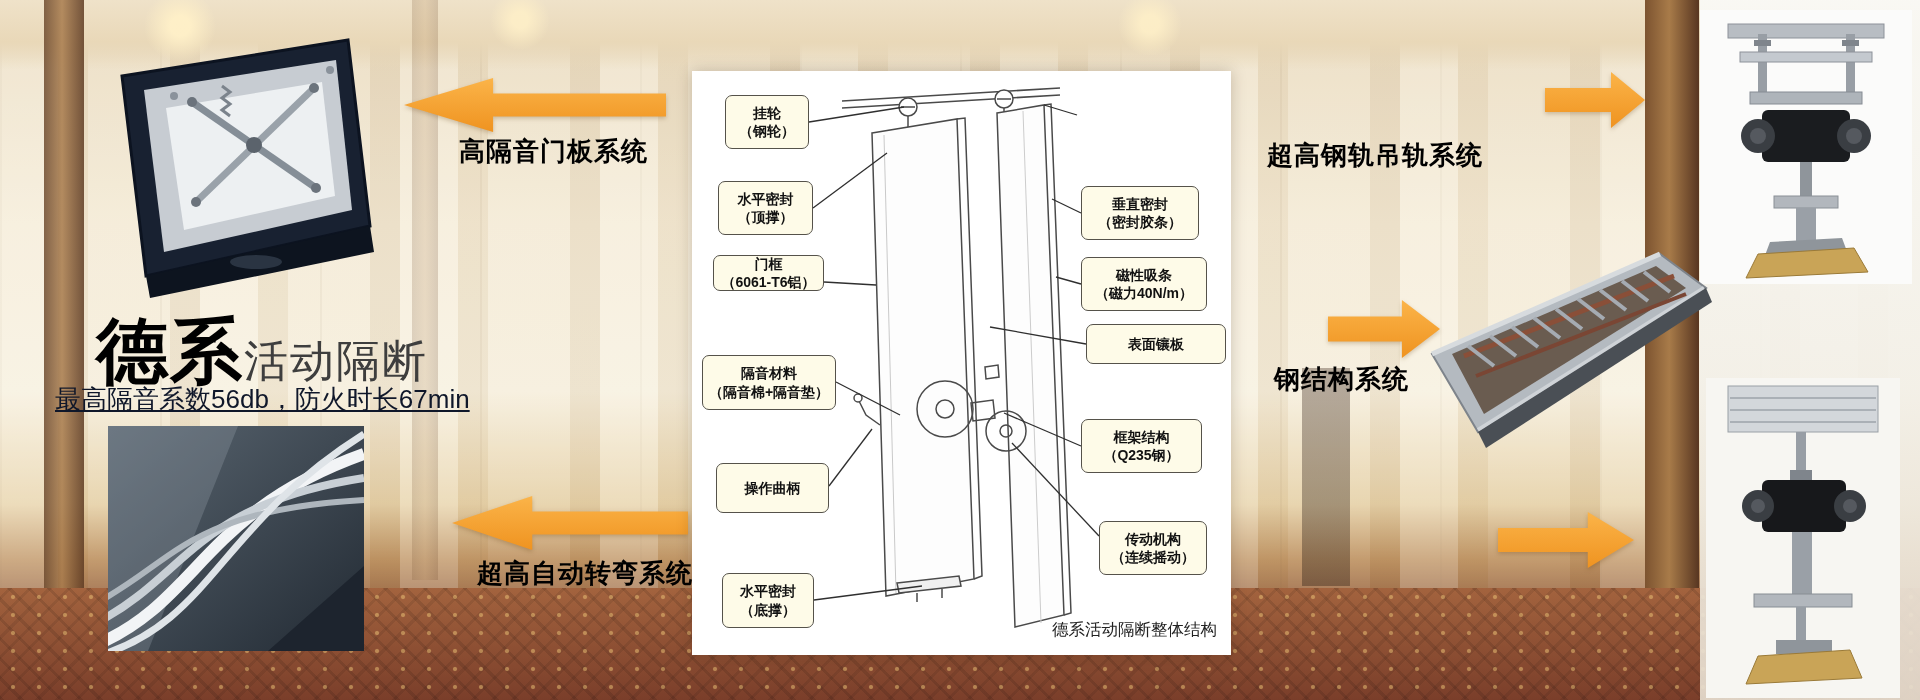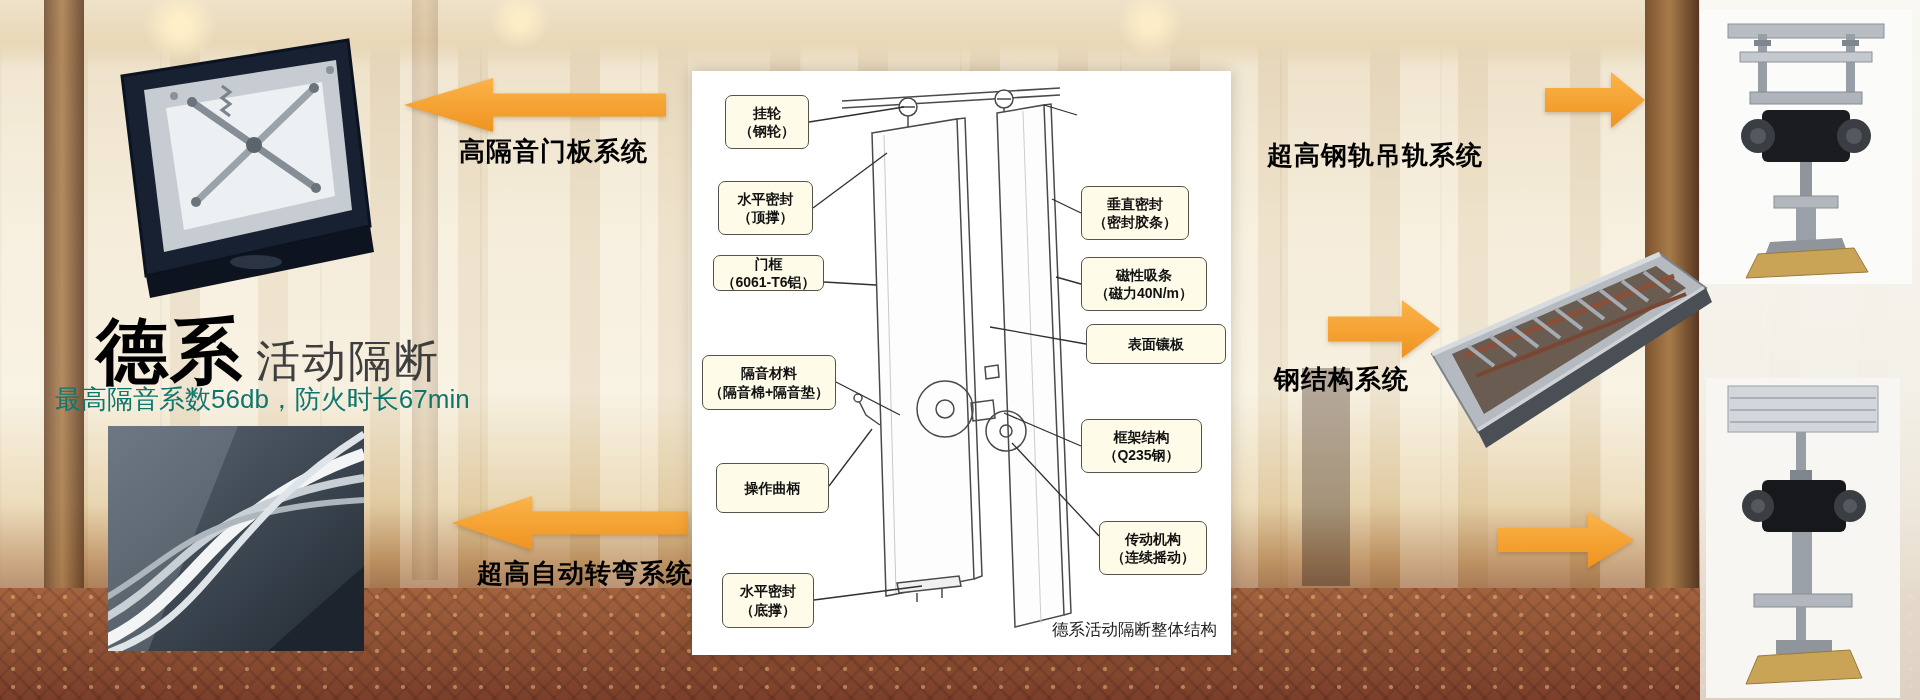--- a/index.html
+++ b/index.html
@@ -58,38 +58,38 @@
   .sys-label{position:absolute;font-size:26px;font-weight:700;color:#000;letter-spacing:1px;white-space:nowrap;}
   .label-tl{left:459px;top:134px;}
   .label-bl{left:477px;top:556px;}
   .label-rt{left:1267px;top:138px;}
   .label-rm{left:1274px;top:362px;}
   .label-rb{left:1277px;top:554px;}
 
   
   .title-block{position:absolute;left:96px;top:304px;display:flex;align-items:baseline;white-space:nowrap;}
   .brand{font-size:72px;font-weight:800;color:#000;letter-spacing:2px;}
-  .product{font-size:44px;font-weight:500;color:#3e3e3e;margin-left:12px;letter-spacing:2px;}
-  .tagline{position:absolute;left:55px;top:382px;font-size:26px;color:#0f766e;white-space:nowrap;}
+  .product{font-size:44px;font-weight:500;color:#3e3e3e;margin-left:0;letter-spacing:2px;}
+  .tagline{position:absolute;left:55px;top:382px;font-size:26px;color:#0f172a;white-space:nowrap;text-decoration:underline;}
 
   
   .panel{position:absolute;left:692px;top:71px;width:539px;height:584px;background:#ffffff;
     box-shadow:0 0 14px rgba(60,40,20,.25);}
   .panel svg.drawing{position:absolute;inset:0;width:100%;height:100%;}
   .callout{position:absolute;box-sizing:border-box;display:flex;align-items:center;justify-content:center;
     text-align:center;white-space:pre-line;background:#FEFBE8;border:1.4px solid #55524a;border-radius:7px;
     font-size:14px;font-weight:600;line-height:1.3;color:#111;padding:4px 4px;}
   .cl1{left:33px;top:24px;width:84px;height:54px;}
   .cl2{left:26px;top:110px;width:95px;height:54px;}
   .cl3{left:21px;top:184px;width:111px;height:36px;}
   .cl4{left:10px;top:284px;width:134px;height:55px;}
   .cl5{left:24px;top:392px;width:113px;height:50px;}
   .cl6{left:30px;top:502px;width:92px;height:55px;}
   .cr1{left:385px;top:17px;width:119px;height:55px;}
-  .cr2{left:389px;top:115px;width:108px;height:54px;}
+  .cr2{left:389px;top:115px;width:118px;height:54px;}
   .cr3{left:389px;top:186px;width:126px;height:54px;}
   .cr4{left:394px;top:253px;width:140px;height:40px;}
   .cr5{left:389px;top:348px;width:121px;height:54px;}
   .cr6{left:407px;top:450px;width:108px;height:54px;}
   .caption{position:absolute;left:310px;top:548px;width:215px;text-align:right;font-size:16.5px;font-weight:500;color:#222;white-space:nowrap;}
 </style>
 </head>
 <body>
 
 <svg width="0" height="0" style="position:absolute">

